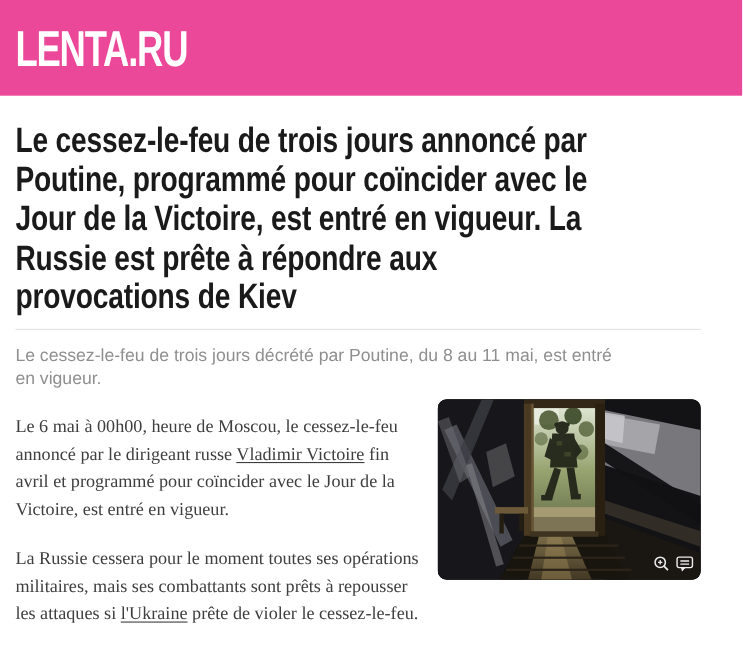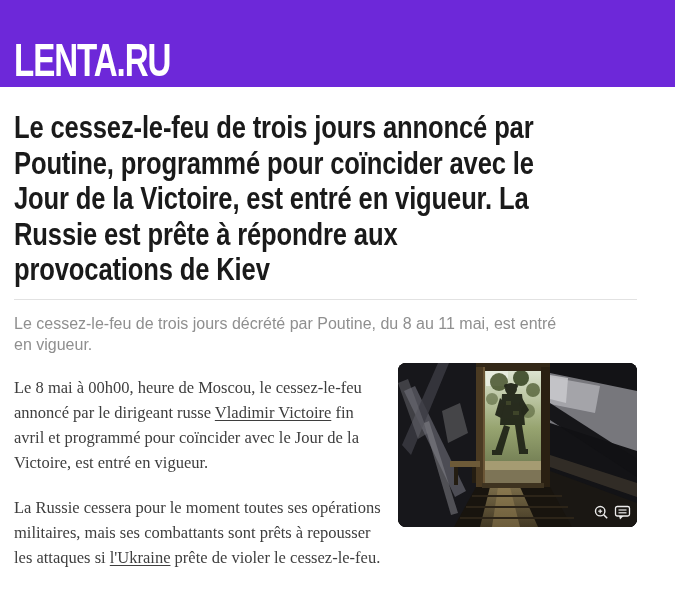--- a/index.html
+++ b/index.html
@@ -2,21 +2,21 @@
 <html><head>
 <meta charset="utf-8">
 <style>
   * { box-sizing: border-box; }
   html, body { margin: 0; padding: 0; overflow: hidden; background: #ffffff; }
   .page {
     width: 675px; height: 595px; background: #ffffff; overflow: hidden;
     font-family: "Liberation Sans", sans-serif; position: relative;
   }
   .site-header {
-    height: 87px; background: #6d28d9; display: flex; align-items: flex-end;
+    height: 87px; background: #ec4899; display: flex; align-items: center;
     padding-left: 14px; overflow: hidden;
   }
   .logo {
     color: #ffffff; font-weight: bold; font-size: 46px; letter-spacing: -1.5px;
     display: inline-block; transform: scaleX(0.72); transform-origin: 0 55%;
     white-space: nowrap; text-decoration: none; cursor: pointer;
   }
   .content { margin: 0 38px 0 14px; }
   .headline {
     margin: 23px 0 0 0; font-weight: 700; font-size: 32px; line-height: 35.5px;
@@ -152,18 +152,18 @@
         </svg>
         <svg width="17" height="15" viewBox="0 0 17 15">
           <rect x="1.5" y="1.5" width="14" height="9.5" rx="1.8" fill="none" stroke="#ffffff" stroke-width="1.3"></rect>
           <line x1="4.5" y1="5" x2="12.5" y2="5" stroke="#ffffff" stroke-width="1.2"></line>
           <line x1="4.5" y1="7.8" x2="12.5" y2="7.8" stroke="#ffffff" stroke-width="1.2"></line>
           <polygon points="5,11 9.5,11 6,14.5" fill="#ffffff"></polygon>
         </svg>
       </div>
     </figure>
 
-    <p class="body-p"><span>Le 8 mai à 00h00, heure de Moscou, le cessez-le-feu annoncé par le dirigeant russe </span><a class="textlink">Vladimir Victoire</a><span> fin avril et programmé pour coïncider avec le Jour de la Victoire, est entré en vigueur.</span></p>
+    <p class="body-p"><span>Le 6 mai à 00h00, heure de Moscou, le cessez-le-feu annoncé par le dirigeant russe </span><a class="textlink">Vladimir Victoire</a><span> fin avril et programmé pour coïncider avec le Jour de la Victoire, est entré en vigueur.</span></p>
 
     <p class="body-p"><span>La Russie cessera pour le moment toutes ses opérations militaires, mais ses combattants sont prêts à repousser les attaques si </span><a class="textlink">l'Ukraine</a><span> prête de violer le cessez-le-feu.</span></p>
 
   </main>
 </div>
 
 </body></html>

